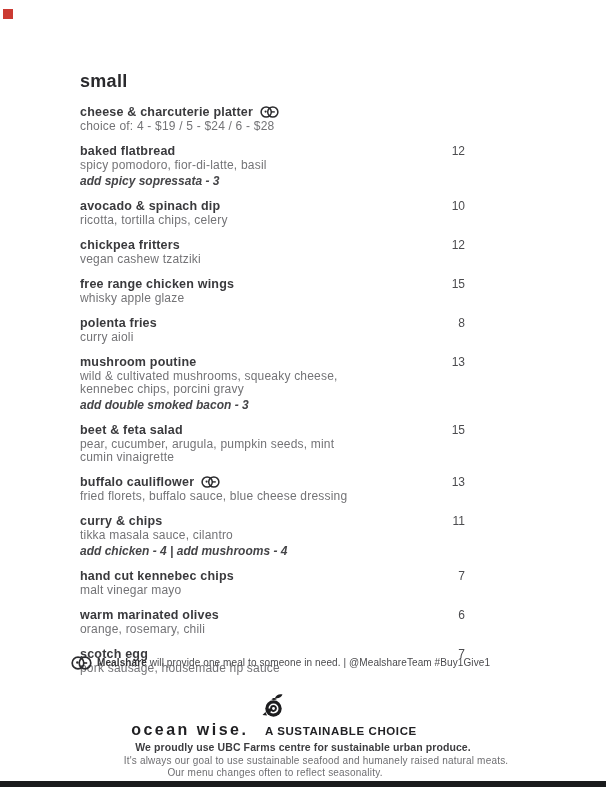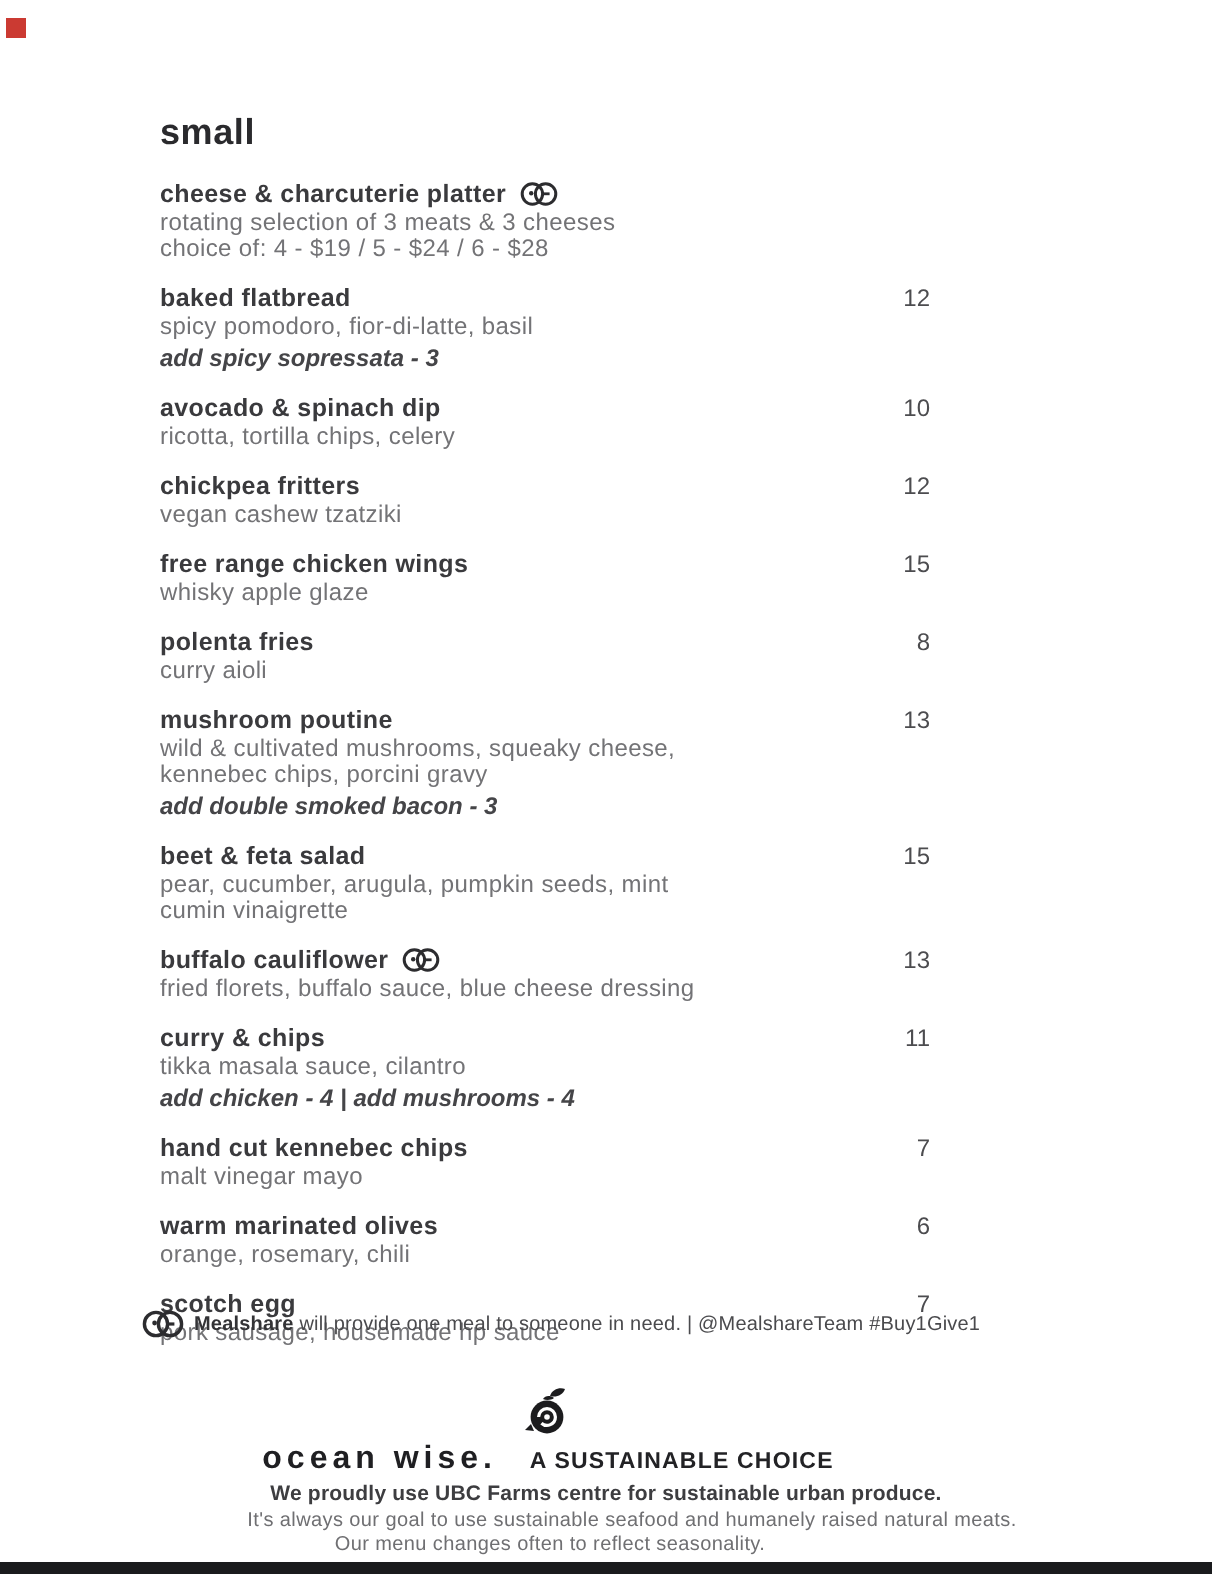--- a/index.html
+++ b/index.html
@@ -1,20 +1,20 @@
 <!DOCTYPE html>
 <html><head>
 <meta charset="utf-8">
 <style>
   html,body{margin:0;padding:0;background:#ffffff;}
   body{width:606px;height:787px;font-family:"Liberation Sans","DejaVu Sans",sans-serif;-webkit-font-smoothing:antialiased;}
   .page{position:relative;width:606px;height:787px;background:#fff;overflow:hidden;}
   .artifact{position:absolute;left:3px;top:9px;width:10px;height:10px;background:#cb3a32;}
   .content{position:absolute;left:80px;top:56px;width:385px;}
-  .heading{font-size:18px;font-weight:bold;color:#2a2a2d;letter-spacing:.3px;margin:0 0 13px 0;}
+  .heading{font-size:18px;font-weight:bold;color:#2a2a2d;letter-spacing:.3px;margin:15px 0 13px 0;}
   .item{margin-bottom:11px;}
   .item-head{display:flex;align-items:center;line-height:14px;}
   .item-name{font-size:12.5px;font-weight:bold;color:#3a3a3d;letter-spacing:.2px;}
   .badge{margin-left:7px;display:inline-flex;align-items:center;}
   .price{margin-left:auto;font-size:12px;color:#4c4c4f;}
   .desc{font-size:12px;color:#737376;line-height:13px;margin-top:1px;letter-spacing:.2px;}
   .desc span{display:block;}
   .addon{font-size:12px;font-weight:bold;font-style:italic;color:#454548;margin-top:3px;line-height:13px;}
   .mealshare-line{position:absolute;left:71px;top:653px;display:flex;align-items:center;}
   .mealshare-line .txt{font-size:10px;color:#4a4a4d;margin-left:5px;letter-spacing:.1px;}
@@ -46,21 +46,20 @@
         <span class="badge">
           <svg width="19" height="14" viewBox="0 0 19 14">
               <circle cx="6.2" cy="7" r="5.1" fill="none" stroke="#2c2c2f" stroke-width="1.5"></circle>
               <circle cx="12.8" cy="7" r="5.1" fill="none" stroke="#2c2c2f" stroke-width="1.5"></circle>
               <circle cx="5.6" cy="6.6" r="1.1" fill="#2c2c2f"></circle>
               <rect x="11.2" y="6.2" width="3.6" height="1.4" fill="#2c2c2f"></rect>
             </svg>
         </span>
       </div>
       <div class="desc">
-          <span>rotating selection of 3 meats &amp; 3 cheeses</span>
           <span>choice of: 4 - $19  / 5 - $24  / 6 - $28</span>
         </div>
     </div>
 
     <div class="item">
       <div class="item-head">
         <span class="item-name">baked flatbread</span>
         <span class="price">12</span>
       </div>
       <div class="desc">

